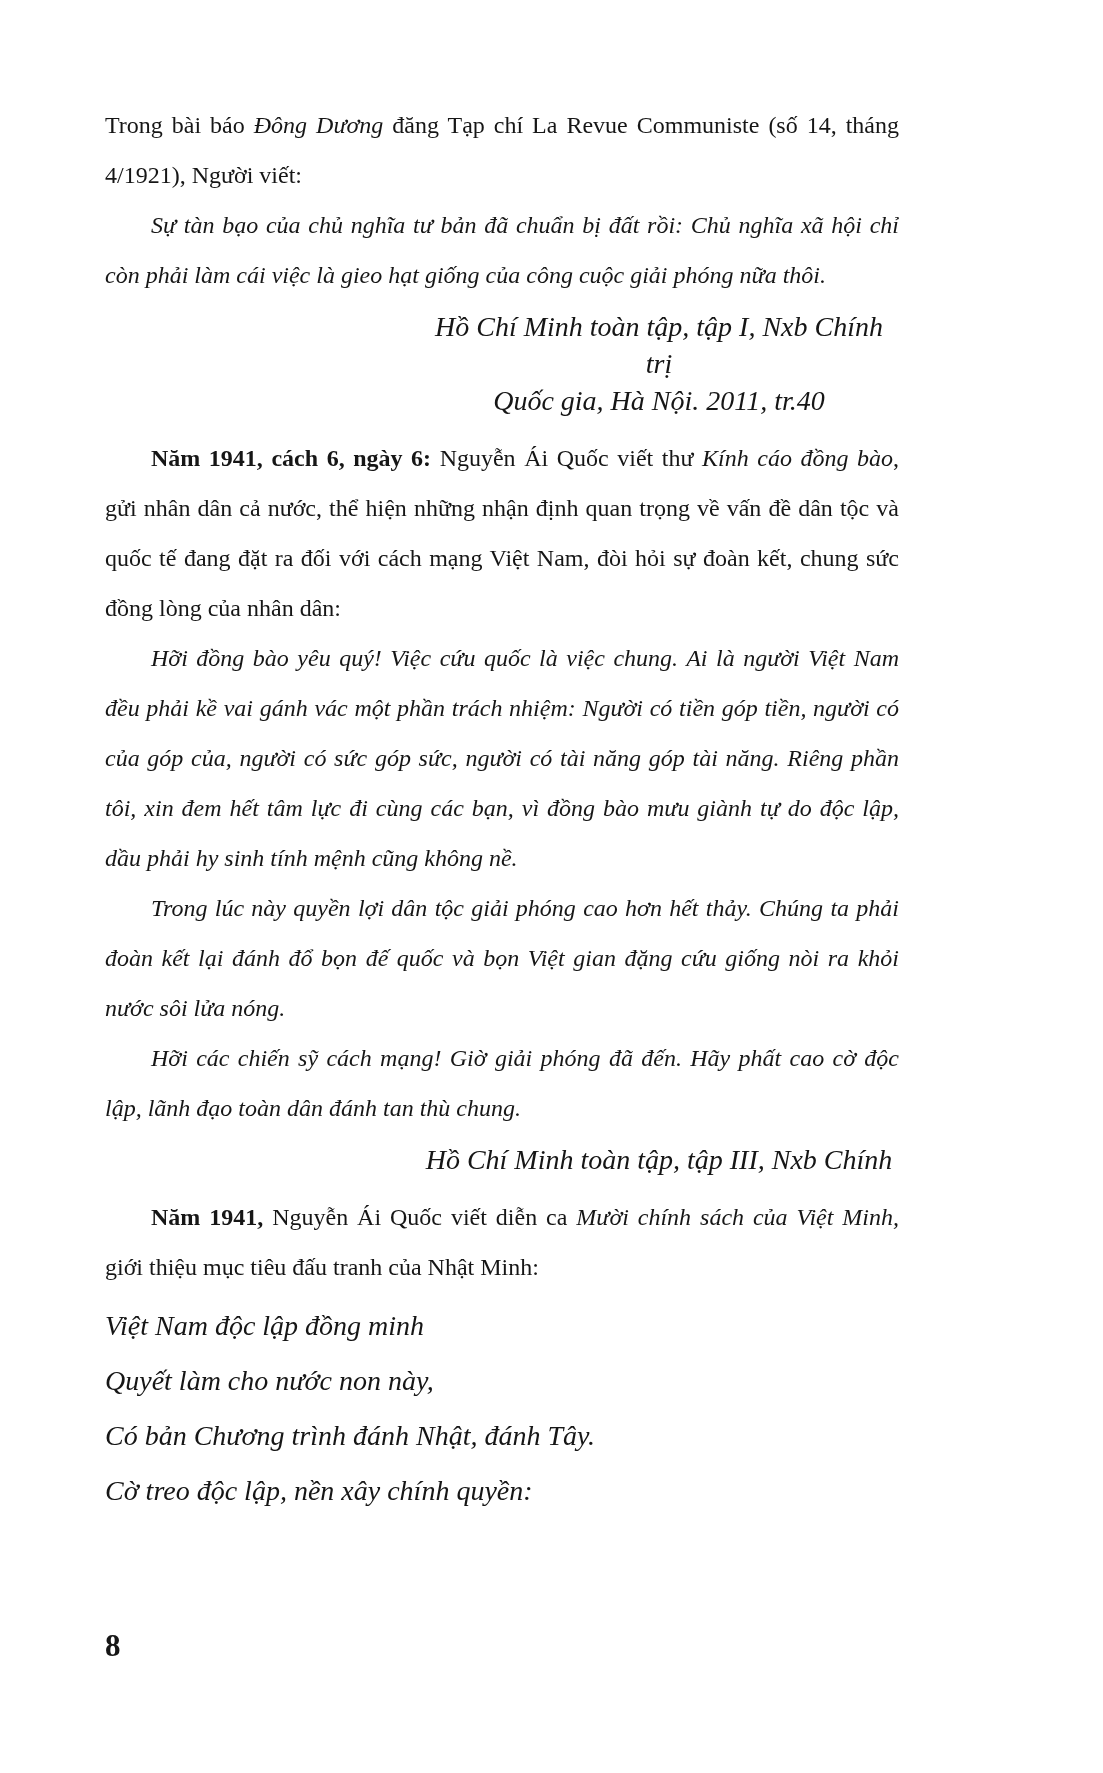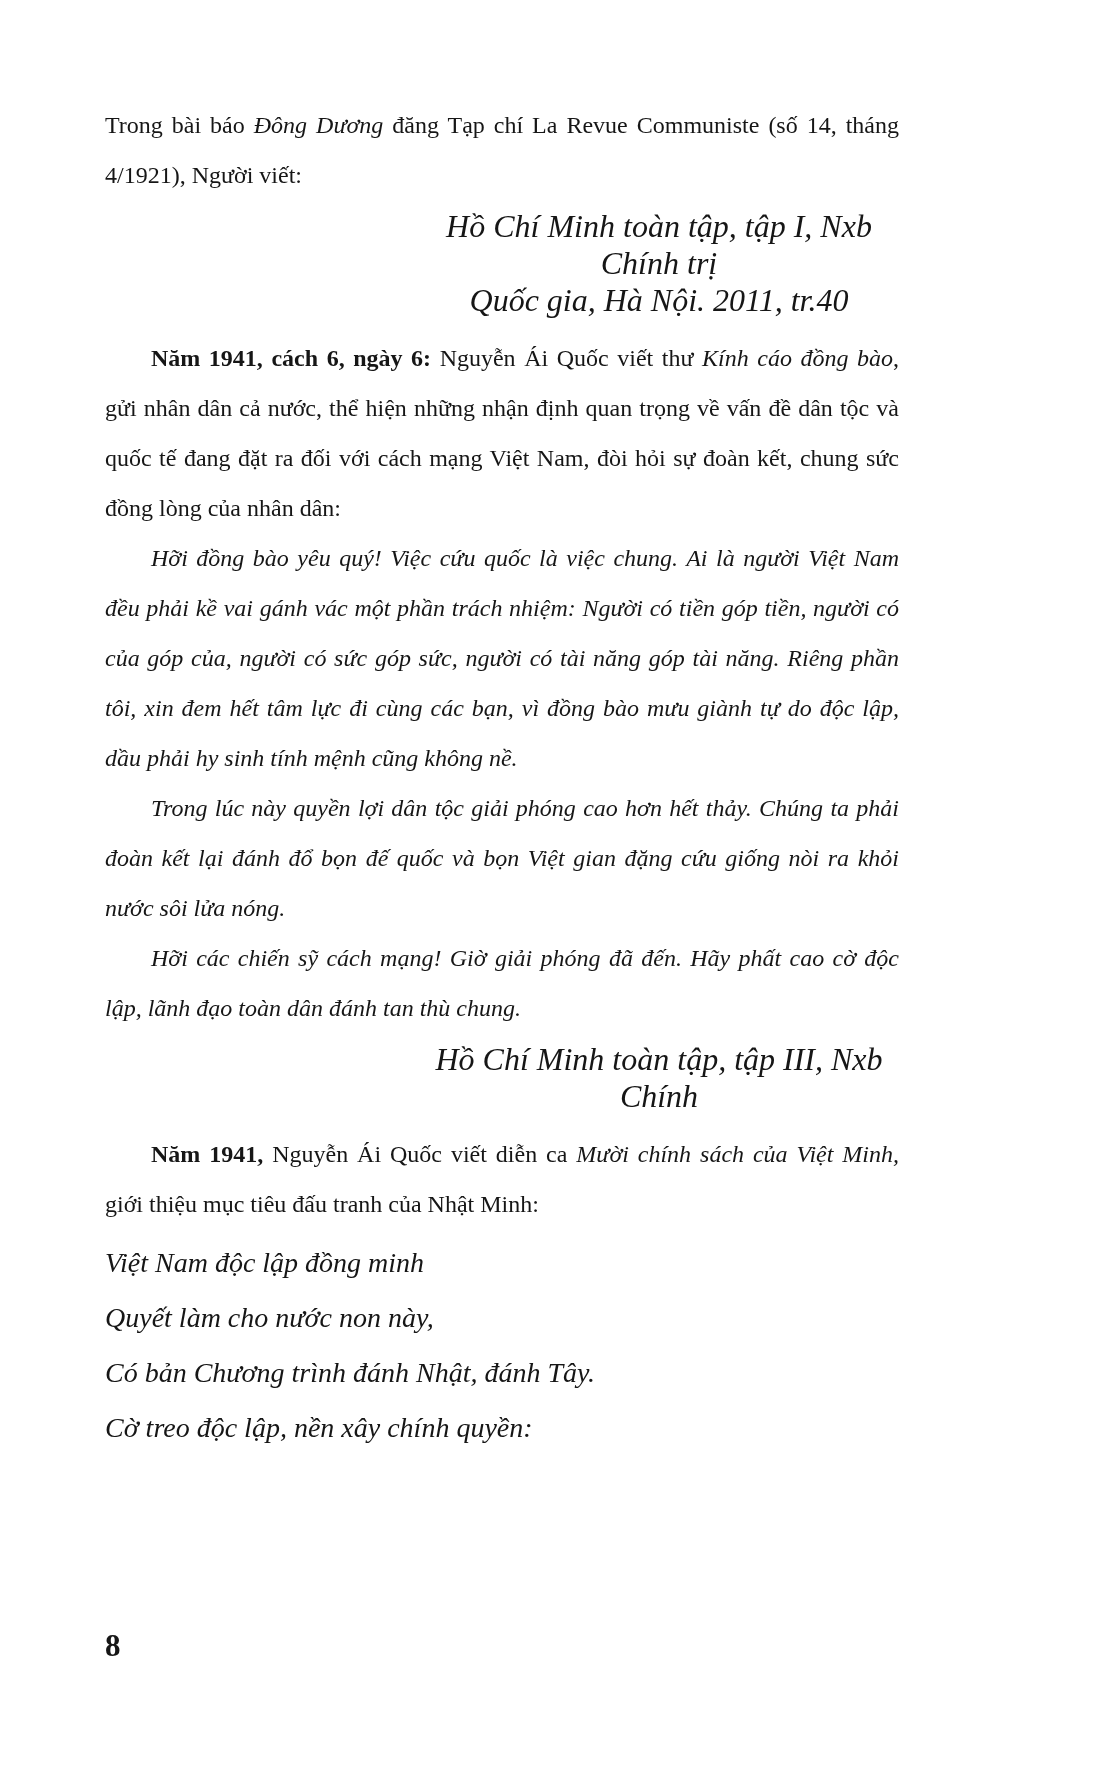--- a/index.html
+++ b/index.html
@@ -27,21 +27,21 @@
   }
   .no-indent { text-indent: 0; }
   .sp-before { margin-top: 14px; }
   .it { font-style: italic; }
   .bd { font-weight: bold; }
   .citation {
     margin: 8px 0 8px auto;
     width: 480px;
     text-align: center;
     font-style: italic;
-    font-size: 32px;
+    font-size: 28px;
     line-height: 37px;
   }
   .verse {
     margin-top: 6px;
     text-align: left;
     font-style: italic;
     font-size: 28px;
     line-height: 55px;
   }
   .page-number {
@@ -52,20 +52,21 @@
     font-weight: bold;
   }
 </style>
 </head>
 <body>
 
 <main class="content">
 
   <p class="body-par no-indent"><span>Trong bài báo </span><span class="it">Đông Dương</span><span> đăng Tạp chí La Revue Communiste (số 14, tháng 4/1921), Người viết:</span></p>
 
+  <p class="body-par"><span class="it">Sự tàn bạo của chủ nghĩa tư bản đã chuẩn bị đất rồi: Chủ nghĩa xã hội chỉ còn phải làm cái việc là gieo hạt giống của công cuộc giải phóng nữa thôi.</span></p>
 
   <div class="citation">
     <div>Hồ Chí Minh toàn tập, tập I, Nxb Chính trị</div>
     <div>Quốc gia, Hà Nội. 2011, tr.40</div>
   </div>
 
   <p class="body-par sp-before"><span class="bd">Năm 1941, cách 6, ngày 6:</span><span> Nguyễn Ái Quốc viết thư </span><span class="it">Kính cáo đồng bào</span><span>, gửi nhân dân cả nước, thể hiện những nhận định quan trọng về vấn đề dân tộc và quốc tế đang đặt ra đối với cách mạng Việt Nam, đòi hỏi sự đoàn kết, chung sức đồng lòng của nhân dân:</span></p>
 
   <p class="body-par"><span class="it">Hỡi đồng bào yêu quý! Việc cứu quốc là việc chung. Ai là người Việt Nam đều phải kề vai gánh vác một phần trách nhiệm: Người có tiền góp tiền, người có của góp của, người có sức góp sức, người có tài năng góp tài năng. Riêng phần tôi, xin đem hết tâm lực đi cùng các bạn, vì đồng bào mưu giành tự do độc lập, dầu phải hy sinh tính mệnh cũng không nề.</span></p>
 

